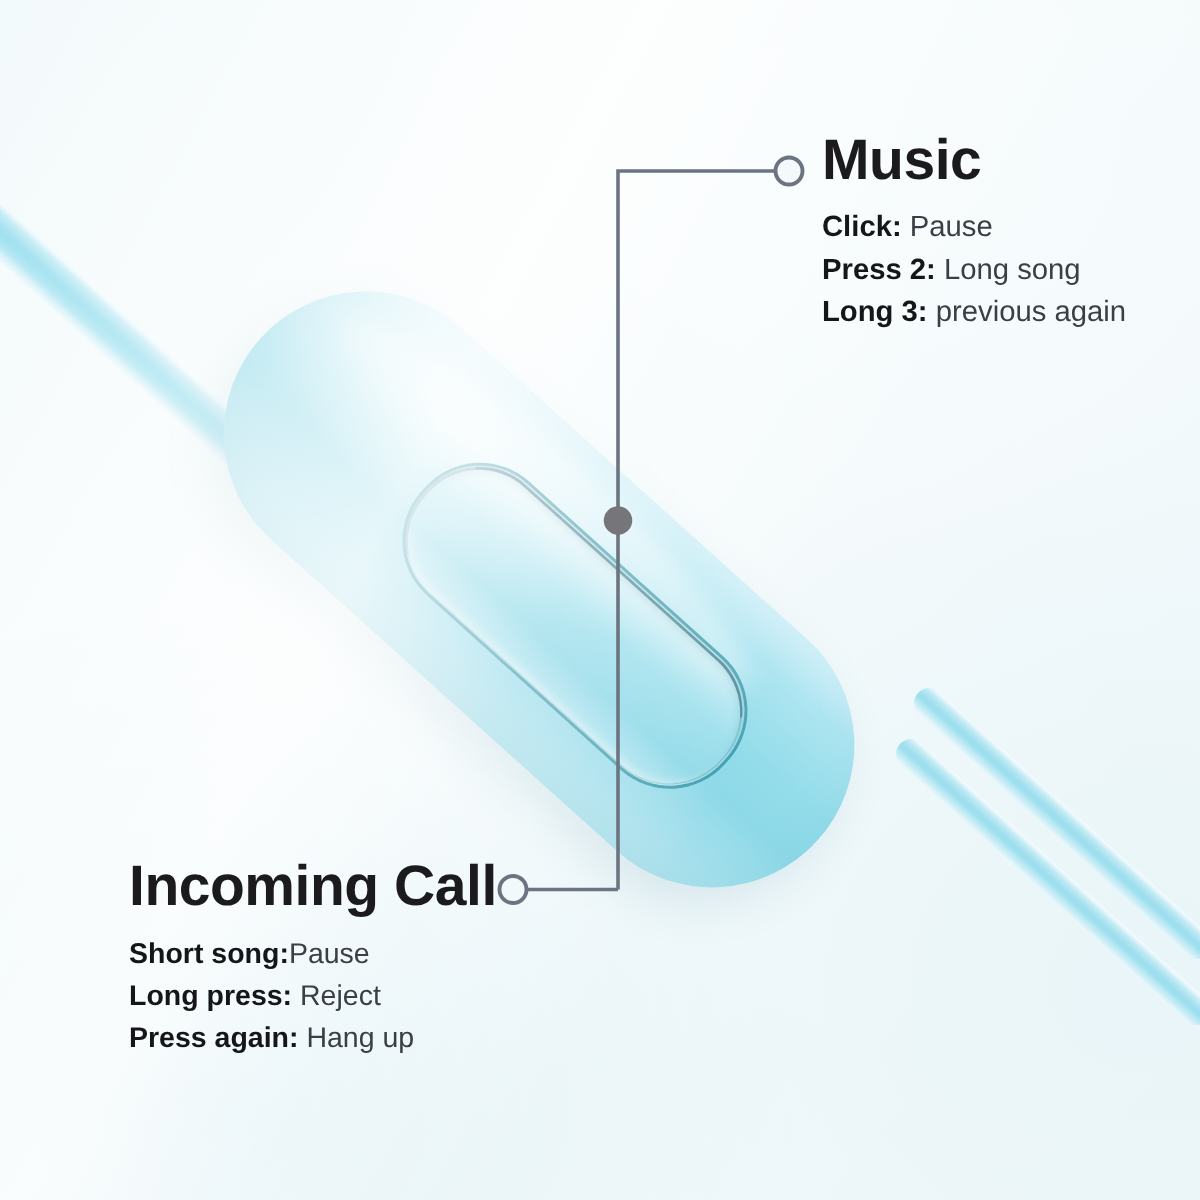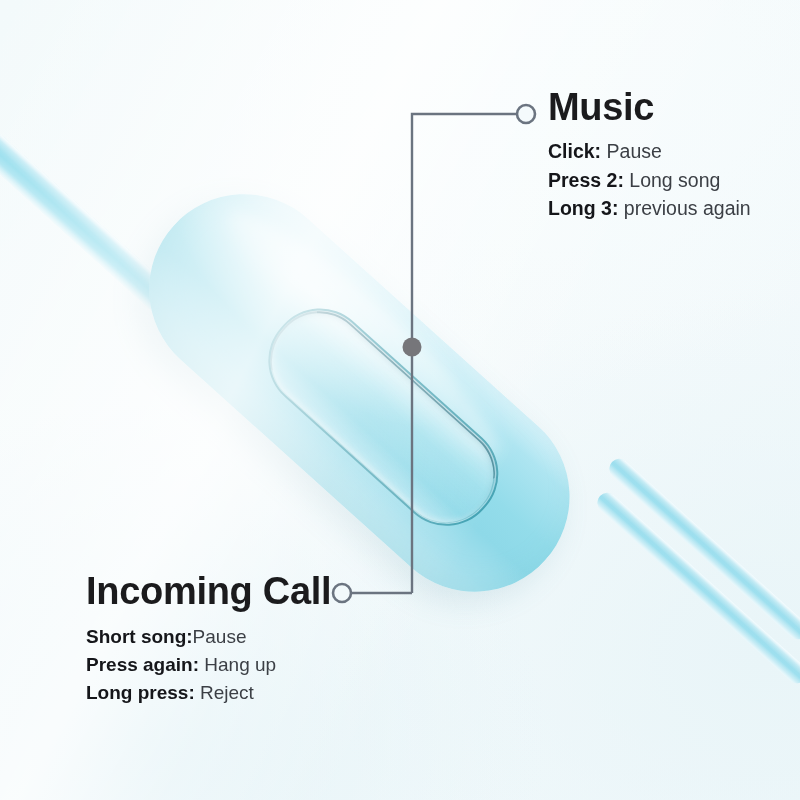--- a/index.html
+++ b/index.html
@@ -276,21 +276,21 @@
     </div>
   </div>
 
   <div class="callout" id="callout-call">
     <div class="callout-title">Incoming Call</div>
     <div class="callout-lines">
       <div class="callout-line">
         <span class="lbl">Short song:</span><span></span><span>Pause</span>
       </div>
       <div class="callout-line">
+        <span class="lbl">Long press:</span><span> </span><span>Reject</span>
+      </div>
+      <div class="callout-line">
         <span class="lbl">Press again:</span><span> </span><span>Hang up</span>
-      </div>
-      <div class="callout-line">
-        <span class="lbl">Long press:</span><span> </span><span>Reject</span>
       </div>
     </div>
   </div>
 
 </div>
 
 </body></html>

